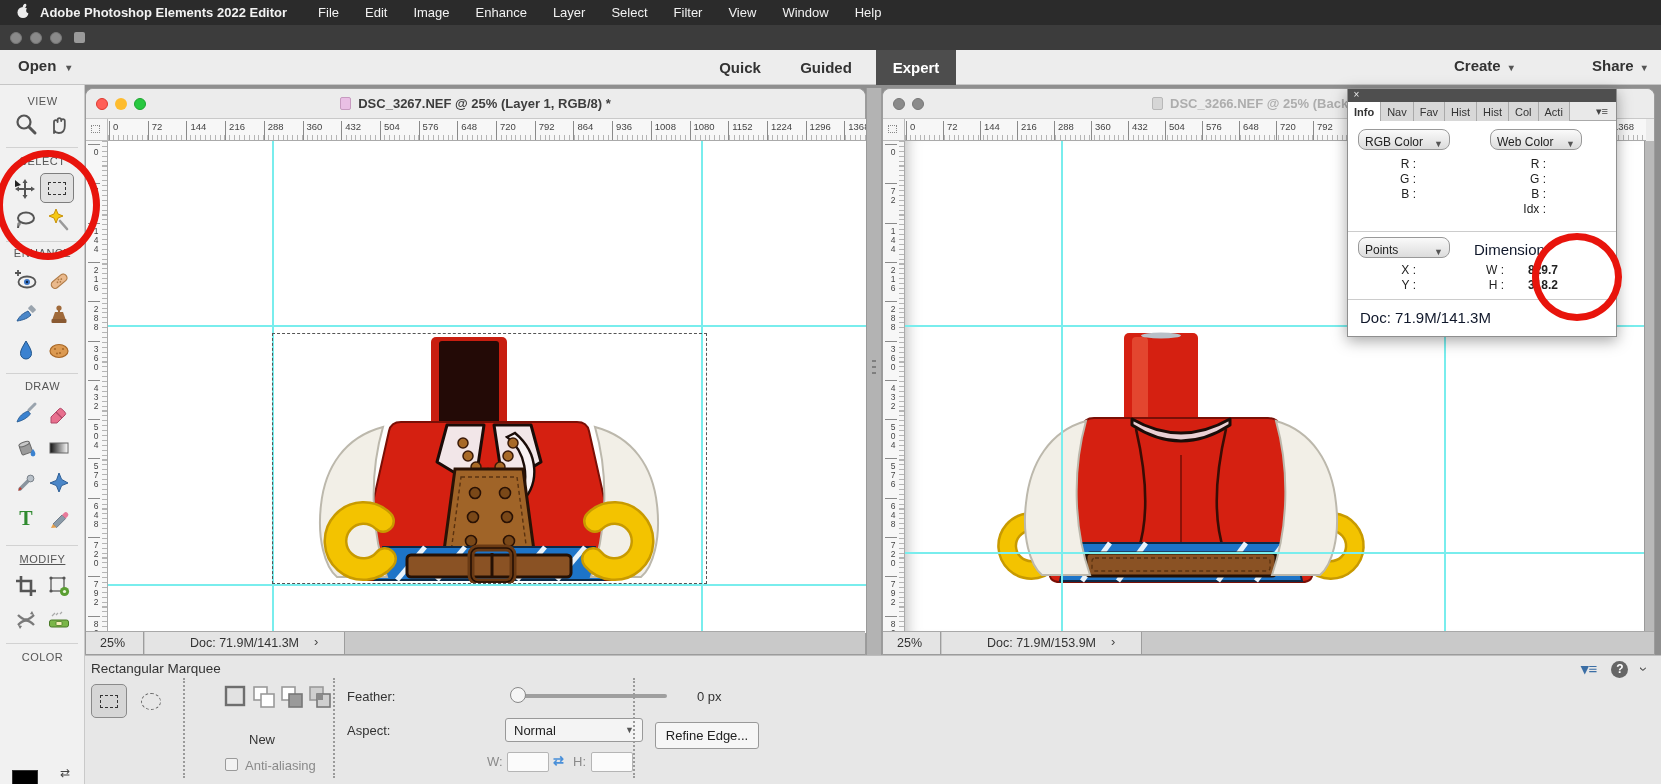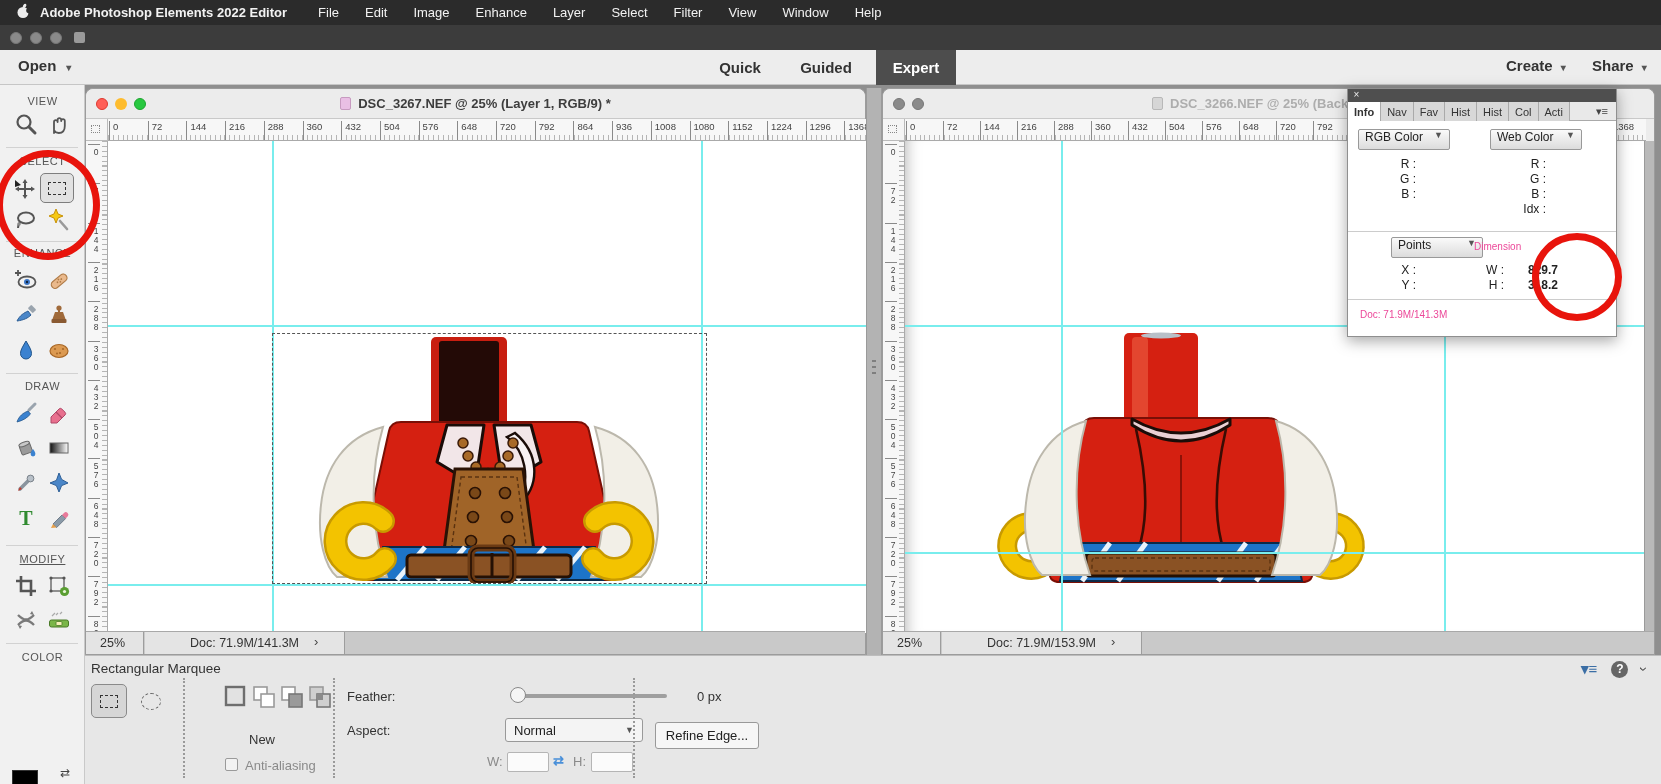--- a/index.html
+++ b/index.html
@@ -100,26 +100,26 @@
   #info-panel-header { position:absolute; left:0; top:0; right:0; height:13px; background:#4f4f4f; }
   #info-close { position:absolute; left:3px; top:1px; width:11px; height:11px; color:#eee;
     font-size:10px; line-height:10px; text-align:center; }
   #info-tabs { position:absolute; left:0; top:13px; right:0; height:19px; background:#e9e9e9;
     display:flex; border-bottom:1px solid #aaa; }
   .info-tab { height:19px; padding:0 6px; font-size:11px; color:#333; background:#d8d8d8;
     border-right:1px solid #aaa; display:flex; align-items:center; white-space:nowrap; overflow:hidden; }
   .info-tab.active { background:#fff; font-weight:bold; }
   #panel-menu-icon { margin-left:auto; padding:0 8px; font-size:11px; color:#444; display:flex; align-items:center; }
   .ip-dropdown { position:absolute; height:21px; background:linear-gradient(#fafafa,#dcdcdc);
-    border:1px solid #999; border-radius:2px; font-size:12px; color:#222;
-    display:flex; align-items:flex-start; padding:0 6px; }
+    border:1px solid #999; border-radius:8px; font-size:12px; color:#222;
+    display:flex; align-items:flex-end; padding:0 6px; }
   .ip-dropdown .dd-caret { margin-left:auto; font-size:9px; color:#555; }
   .ip-label { position:absolute; font-size:12px; color:#222; text-align:right; width:40px; }
   .ip-value { position:absolute; font-size:12px; color:#222; font-weight:bold; text-align:right; width:46px; }
-  .ip-text { position:absolute; font-size:10px; color:#ec4899; }
+  .ip-text { position:absolute; font-size:15px; color:#0f172a; }
   .ip-div { position:absolute; left:0; right:0; height:1px; background:#ccc; }
 
   
   #options-panel { left:85px; top:655px; width:1576px; height:129px; background:#e7e7e7;
     border-top:1px solid #bdbdbd; z-index:10; }
   #tool-title { position:absolute; left:6px; top:5px; font-size:13.5px; color:#333; }
   .opt-divider { position:absolute; top:22px; height:100px; width:0;
     border-left:2px dotted #9a9a9a; }
   .opt-label { position:absolute; font-size:13px; color:#333; }
   .opt-label.dim { color:#8a8a8a; }
@@ -188,21 +188,21 @@
     <span id="window-proxy"></span>
   </div>
 
   <div id="actionbar" class="abs"></div>
   <div id="open-btn" class="abs">
     <span>Open</span><span class="caret">▾</span>
   </div>
   <div class="abs mode-tab" style="left:704px; width:72px;">Quick</div>
   <div class="abs mode-tab" style="left:786px; width:80px;">Guided</div>
   <div class="abs mode-tab active" style="left:876px; width:80px;">Expert</div>
-  <div class="abs tr-btn" style="left:1506px;">
+  <div class="abs tr-btn" style="left:1454px;">
     <span>Create</span><span class="caret">▾</span>
   </div>
   <div class="abs tr-btn" style="left:1592px;">
     <span>Share</span><span class="caret">▾</span>
   </div>
 
   <div id="toolbox" class="abs">
     <div class="tb-label abs" style="top:10px;">VIEW</div>
     <div class="tb-row abs" style="top:26px;">
       <span class="tool">
@@ -407,21 +407,21 @@
     <div class="tb-label abs" style="top:566px;">COLOR</div>
 
     <div id="swatch-fg" class="abs"></div>
     <div id="swatch-swap" class="abs">⇄</div>
 
   </div>
 
   <div class="docwin abs" id="doc1-window" style="left:85px; width:781px;">
     <div class="doc-titlebar">
       <div class="doc-title">
-        <span class="doc-icon" style="background:#e9bfe4; border:1px solid #c79ac0;"></span><span>DSC_3267.NEF @ 25% (Layer 1, RGB/9) *</span>
+        <span class="doc-icon" style="background:#e9bfe4; border:1px solid #c79ac0;"></span><span>DSC_3267.NEF @ 25% (Layer 1, RGB/8) *</span>
       </div>
       <div class="tl-row">
         <span class="tl-sm" style="background:#ff5f57; border:1px solid #de3a30;"></span>
         <span class="tl-sm" style="background:#febc2e; border:1px solid #dl9d16; border-color:#d89e18;"></span>
         <span class="tl-sm" style="background:#28c840; border:1px solid #1da52f;"></span>
       </div>
     </div>
     <div class="corner abs">
         <i></i>
       </div>
@@ -655,21 +655,21 @@
     <div class="ip-label" style="left:28px; top:68px;">R :</div>
     <div class="ip-label" style="left:28px; top:83px;">G :</div>
     <div class="ip-label" style="left:28px; top:98px;">B :</div>
     <div class="ip-label" style="left:158px; top:68px;">R :</div>
     <div class="ip-label" style="left:158px; top:83px;">G :</div>
     <div class="ip-label" style="left:158px; top:98px;">B :</div>
     <div class="ip-label" style="left:158px; top:113px;">Idx :</div>
 
     <div class="ip-div" style="top:142px;"></div>
 
-    <div class="ip-dropdown" style="left:10px; top:148px; width:92px;margin-left:33px;">
+    <div class="ip-dropdown" style="left:10px; top:148px; width:92px;">
       <span>Points</span>
         <span class="dd-caret">▼</span>
     </div>
     <div class="ip-text" style="left:126px; top:152px;">Dimension</div>
 
     <div class="ip-label" style="left:28px; top:174px;">X :</div>
     <div class="ip-label" style="left:28px; top:189px;">Y :</div>
     <div class="ip-label" style="left:116px; top:174px;">W :</div>
     <div class="ip-label" style="left:116px; top:189px;">H :</div>
     <div class="ip-value" style="left:164px; top:174px;">829.7</div>

